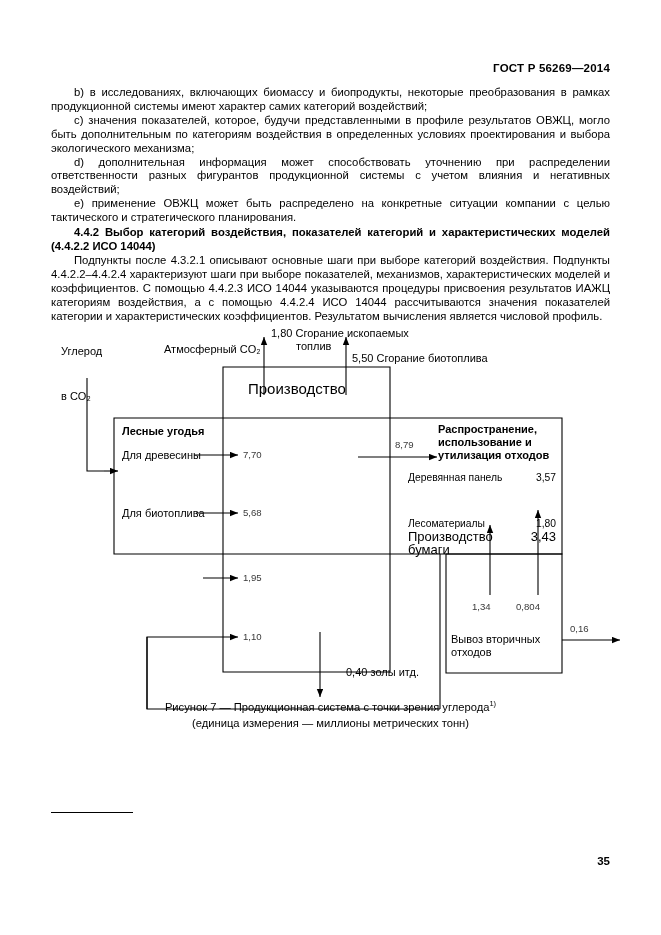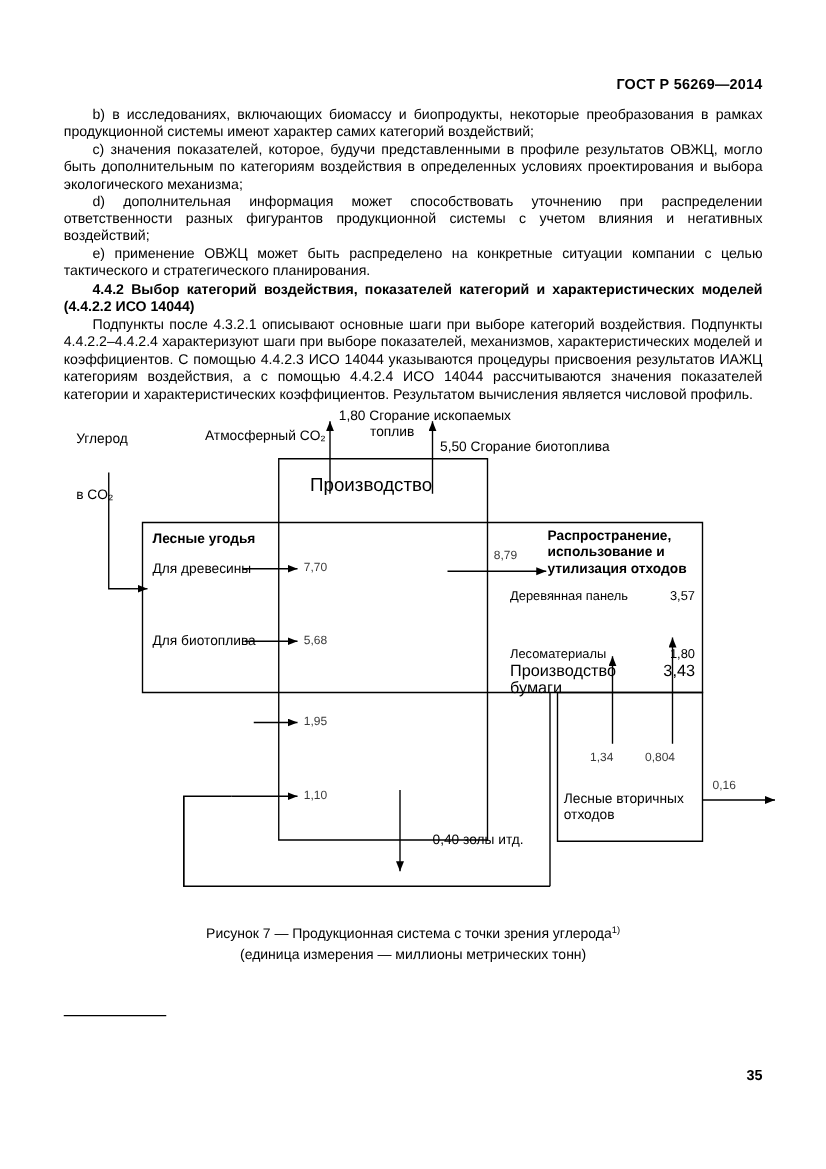--- a/index.html
+++ b/index.html
@@ -82,21 +82,21 @@
     position: absolute;
     font-size: 9.6px;
     color: #3a3a3a;
     white-space: nowrap;
   }
 
   
   .caption {
     position: absolute;
     left: 0;
-    top: 736px;
+    top: 696px;
     width: 661px;
     text-align: center;
     font-size: 11.2px;
     line-height: 16px;
   }
   .caption sup {
     font-size: 7.5px;
     vertical-align: super;
   }
 
@@ -224,21 +224,21 @@
       <div style="display:flex; justify-content:space-between; font-size:10.3px; line-height:13px;margin-top:33px;">
         <span>Лесоматериалы</span>
         <span>1,80</span>
       </div>
       <div style="display:flex; justify-content:flex-end; font-size:13px; line-height:13px;">
         <span>Производство бумаги</span>
         <span>3,43</span>
       </div>
     </div>
 
-    <span class="fig-label" style="left:451px; top:308px;">Лесные вторичных</span>
+    <span class="fig-label" style="left:451px; top:308px;">Вывоз вторичных</span>
     <span class="fig-label" style="left:451px; top:321px;">отходов</span>
 
     <span class="fig-label" style="left:330px; top:341px;margin-left:16px;">0,40 золы итд.</span>
 
     <span class="fig-num" style="left:243px; top:124px;">7,70</span>
     <span class="fig-num" style="left:243px; top:182px;">5,68</span>
     <span class="fig-num" style="left:395px; top:114px;">8,79</span>
     <span class="fig-num" style="left:243px; top:247px;">1,95</span>
     <span class="fig-num" style="left:243px; top:306px;">1,10</span>
     <span class="fig-num" style="left:472px; top:276px;">1,34</span>

